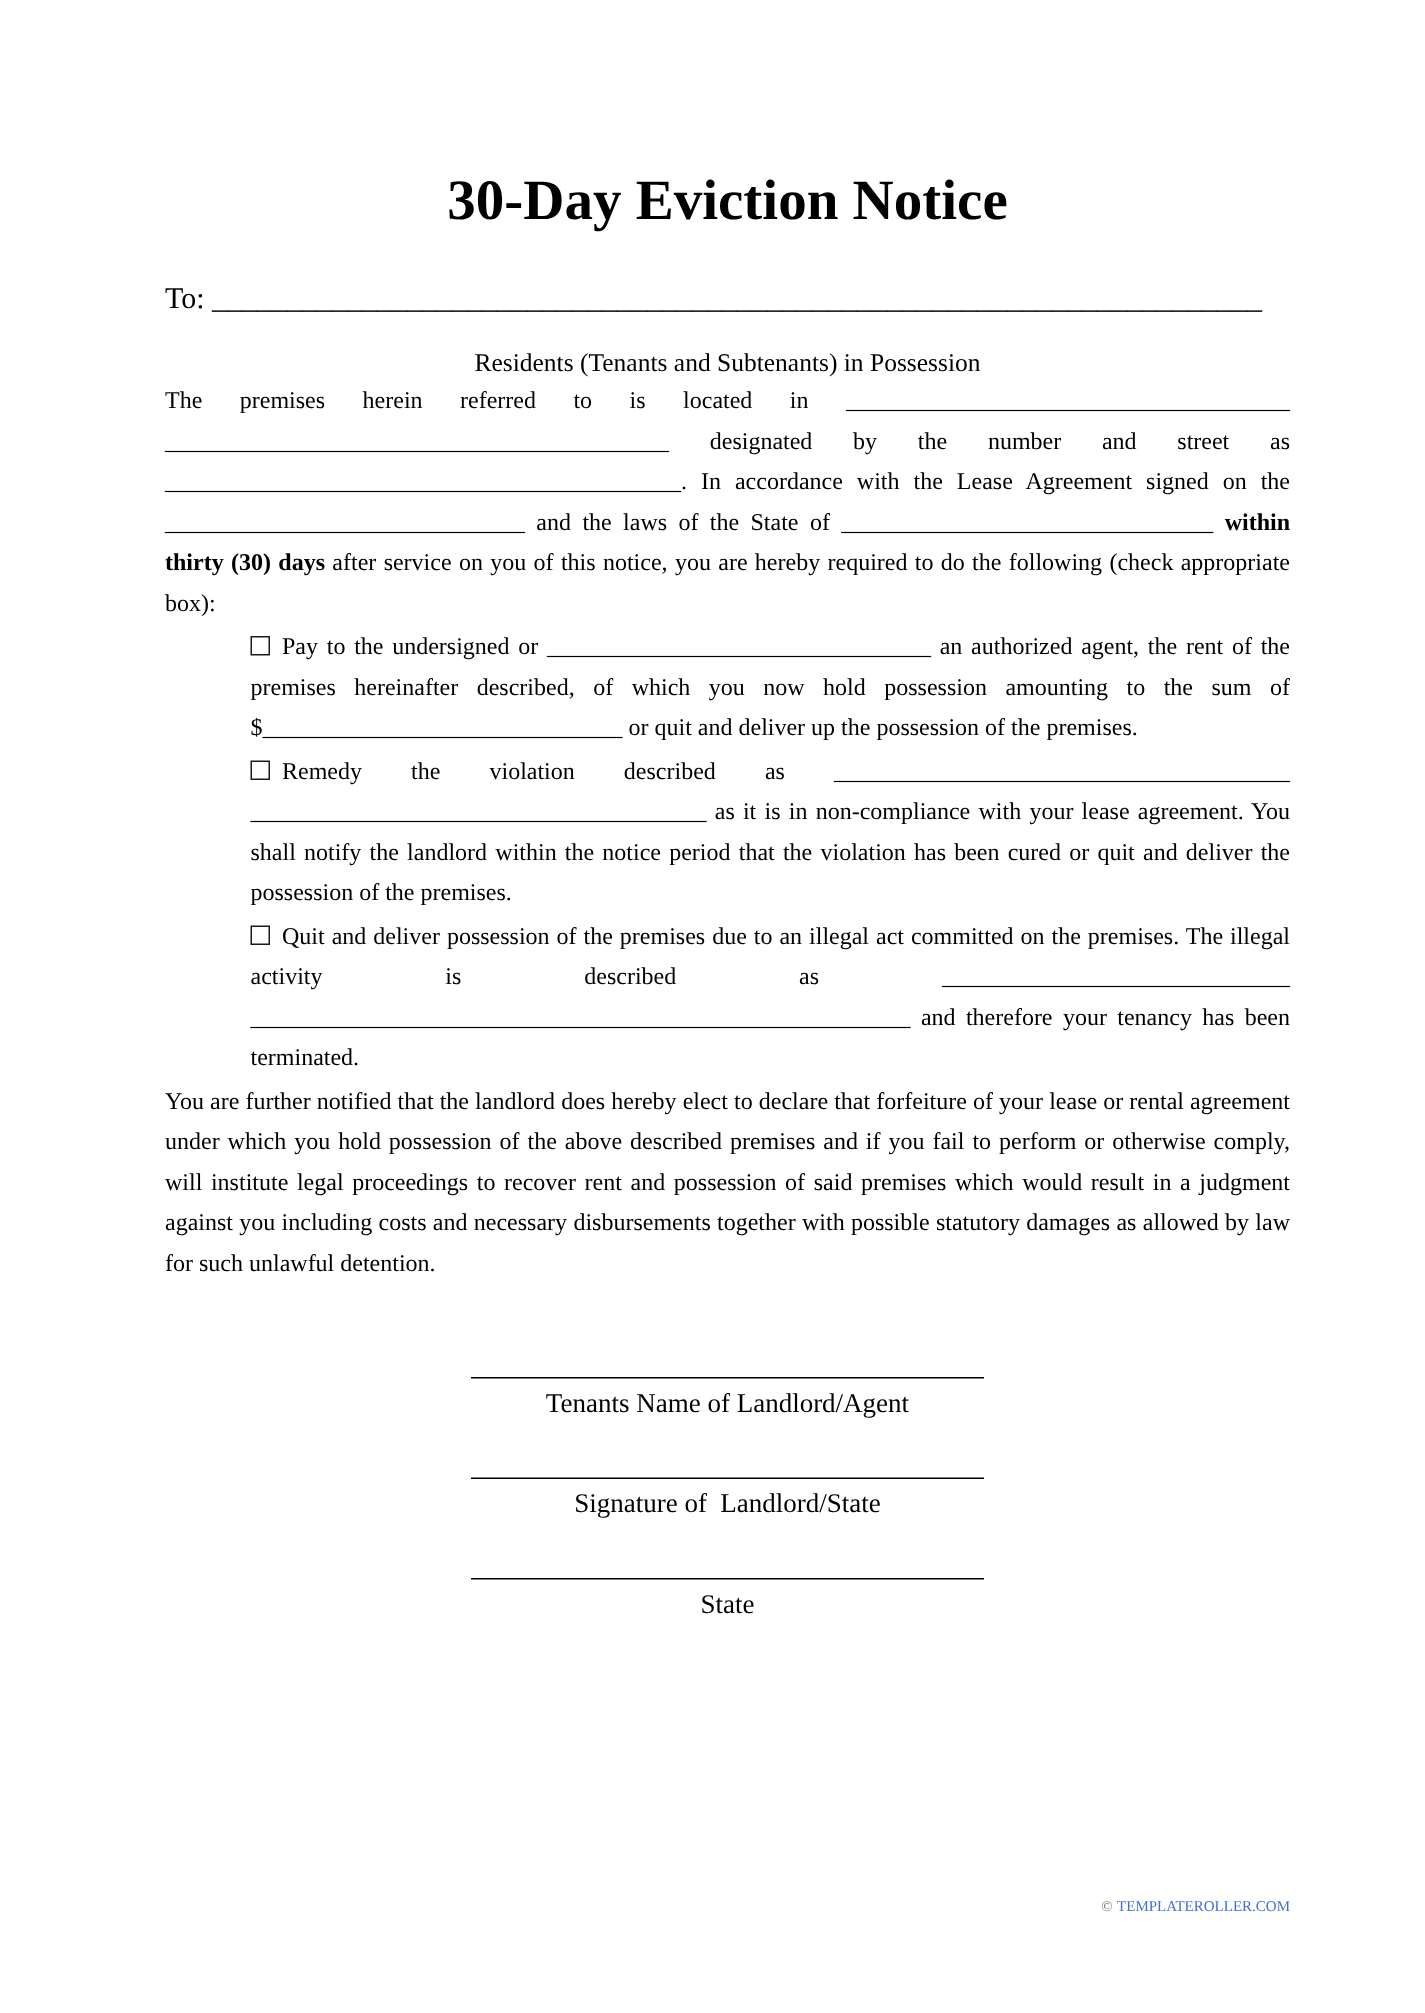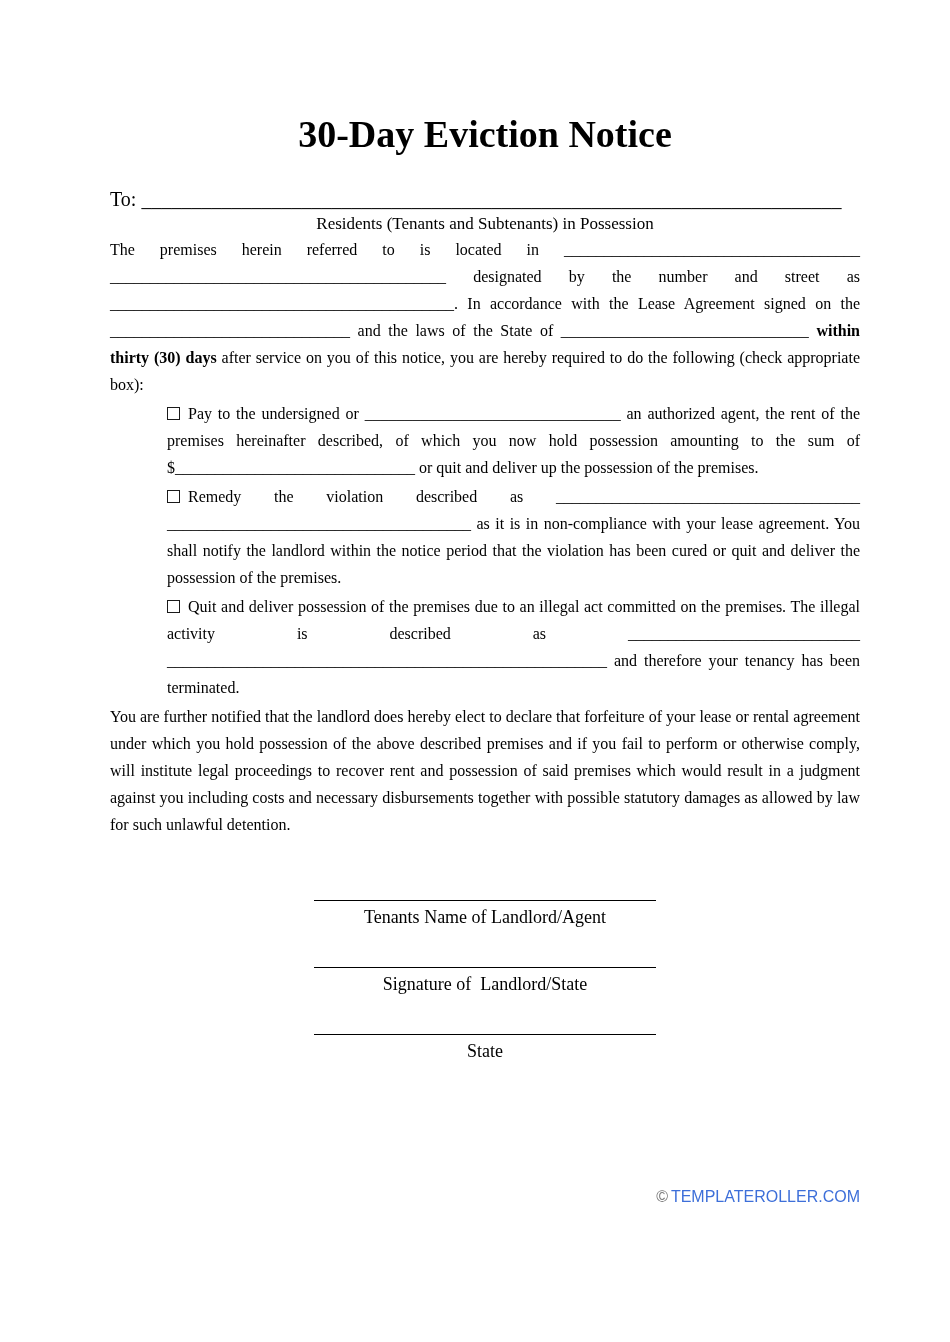--- a/index.html
+++ b/index.html
@@ -33,21 +33,21 @@
   .to-row {
     font-size: 20px;
     line-height: 27px;
     white-space: nowrap;
     margin-top: 27px;
   }
   .caption {
     font-size: 17px;
     line-height: 20px;
     text-align: center;
-    margin-top: 1px;
+    margin-top: 19px;
   }
   p.body {
     font-size: 16px;
     line-height: 27px;
     text-align: justify;
     margin: 2px 0 0 0;
   }
   p.option {
     margin-left: 57px;
   }
@@ -81,24 +81,24 @@
   }
   .sig-label {
     font-size: 18px;
     line-height: 24px;
     text-align: center;
     margin-top: 4px;
     white-space: pre-wrap;
   }
   .footer {
     position: absolute;
-    top: 1189px;
+    top: 1264px;
     right: 90px;
-    font-family: Liberation Sans, sans-serif;
-    font-size: 16px;
+    font-family: Liberation Serif, serif;
+    font-size: 10px;
     line-height: 16px;
   }
   .footer .copy {
     color: #777777;
     margin-right: 3px;
   }
   .footer .site-link {
     text-decoration: none;
     cursor: pointer;
   }

